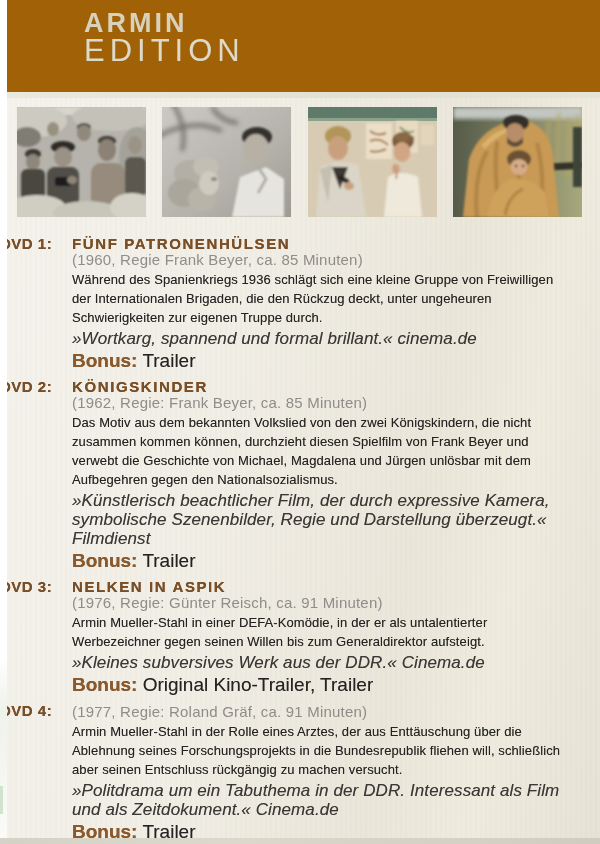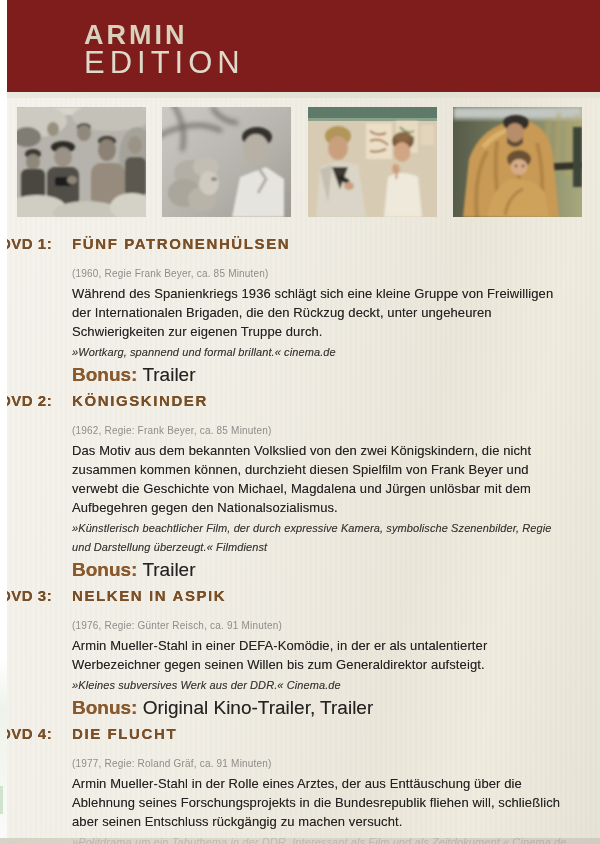--- a/index.html
+++ b/index.html
@@ -9,40 +9,40 @@
     background:
       repeating-linear-gradient(90deg, rgba(120,110,90,0.025) 0 2px, rgba(255,255,255,0.02) 2px 5px),
       linear-gradient(100deg,#f5f3ed 0%,#f1eee6 40%,#eae6da 68%,#efebdf 82%,#e6e2d5 100%);
   }
   .scan-left{position:absolute;left:0;top:0;width:7px;height:100%;
     background:linear-gradient(180deg,#ffffff 0 78%,#eef3ea 84%,#fbfbf9 100%);z-index:5;}
   .fleck-green{position:absolute;left:0;top:786px;width:3px;height:28px;background:#cfe4cc;z-index:6;}
   .scan-bottom{position:absolute;left:0;bottom:0;height:6px;width:100%;z-index:6;
     background:linear-gradient(90deg,#cfccc0,#d8d5c8 40%,#ccc9bc);opacity:.85;}
 
-  .masthead{height:92px;background:#7f1d1d;padding:22px 0 0 84px;box-sizing:border-box;}
+  .masthead{height:92px;background:#a16207;padding:10px 0 0 84px;box-sizing:border-box;}
   .masthead .t1{font-size:27px;font-weight:800;letter-spacing:3px;color:#d8d1bc;line-height:26px;}
   .masthead .t2{font-size:31px;font-weight:400;letter-spacing:5px;color:#dedac9;line-height:27px;margin-top:1px;}
   .head-band{height:6px;background:linear-gradient(90deg,#e9e8dc,#dfdfd2 60%,#e4e3d6);opacity:.9;}
 
   .stills{display:flex;justify-content:space-between;padding:0 18px 0 17px;margin-top:9px;}
   .still{width:129px;height:110px;margin:0;overflow:hidden;background:#b8b5ae;}
   .still svg{display:block;width:100%;height:100%;}
 
   .sections{margin-top:19px;}
   .dvd{display:flex;margin-bottom:10px;}
   .dvd-label{width:72px;flex:none;font-weight:700;font-size:15px;line-height:15px;
     color:#794f27;letter-spacing:.5px;text-shadow:0 0 .3px currentColor;}
   .dvd-content{flex:1;padding-right:28px;}
   .dvd-title{margin:0;font-size:15px;line-height:15px;font-weight:700;color:#794f27;
     letter-spacing:1.6px;text-shadow:0 0 .3px currentColor;}
-  .dvd-meta{margin:16px 0 0;font-size:10px;line-height:13px;color:#8f8d89;letter-spacing:.2px;}
+  .dvd-meta{margin:2px 0 0;font-size:15px;line-height:13px;color:#8f8d89;letter-spacing:.2px;}
   .dvd-desc{margin:4px 0 0;font-size:13px;line-height:19px;color:#242321;letter-spacing:.1px;
     text-shadow:0 0 .3px rgba(36,35,33,.45);}
-  .dvd-quote{margin:2px 0 0;font-size:11px;line-height:19px;font-style:italic;color:#3a3835;
+  .dvd-quote{margin:2px 0 0;font-size:17px;line-height:19px;font-style:italic;color:#3a3835;
     letter-spacing:.1px;text-shadow:0 0 .3px rgba(58,56,53,.5);}
   .dvd-bonus{margin:4px 0 0;font-size:19px;line-height:17px;}
   .bonus-label{font-weight:700;color:#8a5a2e;text-shadow:0 0 .3px currentColor;}
   .bonus-value{color:#242321;text-shadow:0 0 .3px rgba(36,35,33,.4);}
 </style>
 </head>
 <body>
 
 <div class="scan-left"></div>
 <div class="fleck-green"></div>
@@ -237,21 +237,20 @@
       <p class="dvd-meta">(1976, Regie: Günter Reisch, ca. 91 Minuten)</p>
       <p class="dvd-desc">Armin Mueller-Stahl in einer DEFA-Komödie, in der er als untalentierter Werbezeichner gegen seinen Willen bis zum Generaldirektor aufsteigt.</p>
       <p class="dvd-quote">»Kleines subversives Werk aus der DDR.« Cinema.de</p>
       <p class="dvd-bonus"><span class="bonus-label">Bonus:</span> <span class="bonus-value">Original Kino-Trailer, Trailer</span></p>
     </div>
   </section>
 
   <section class="dvd">
     <div class="dvd-label">DVD 4:</div>
     <div class="dvd-content">
-      <h2 class="dvd-title">DIE FLUCHT</h2>
       <p class="dvd-meta">(1977, Regie: Roland Gräf, ca. 91 Minuten)</p>
       <p class="dvd-desc">Armin Mueller-Stahl in der Rolle eines Arztes, der aus Enttäuschung über die Ablehnung seines Forschungsprojekts in die Bundesrepublik fliehen will, schließlich aber seinen Entschluss rückgängig zu machen versucht.</p>
       <p class="dvd-quote">»Politdrama um ein Tabuthema in der DDR. Interessant als Film und als Zeitdokument.« Cinema.de</p>
       <p class="dvd-bonus"><span class="bonus-label">Bonus:</span> <span class="bonus-value">Trailer</span></p>
     </div>
   </section>
 
 </main>
 
 </body></html>

